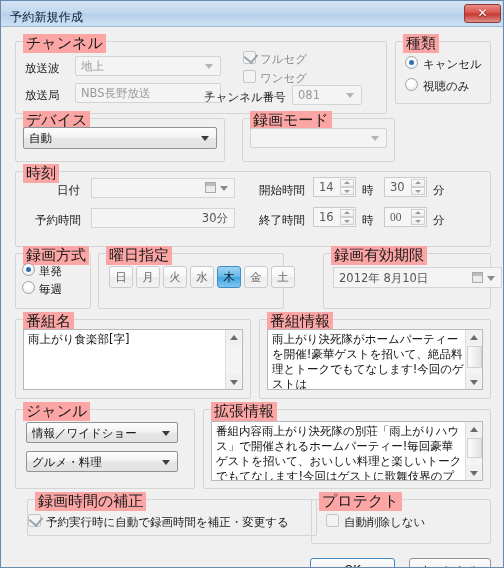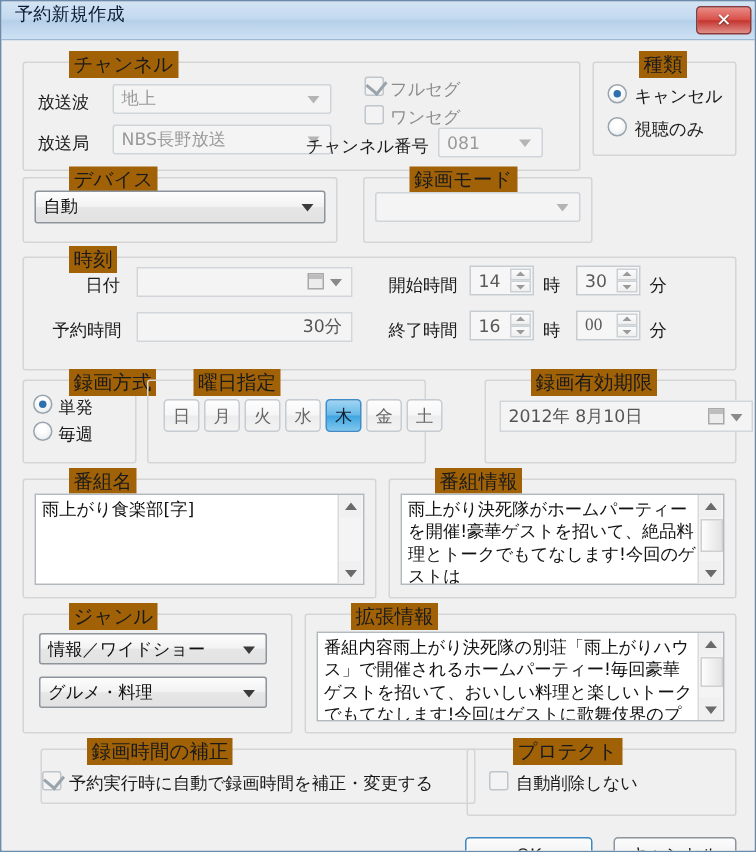--- a/index.html
+++ b/index.html
@@ -27,21 +27,21 @@
     position: absolute;
     left: 0; top: 0;
     width: 504px;
     height: 26px;
     box-sizing: border-box;
     background: linear-gradient(to bottom, #d3e3f4 0%, #c3d9ef 45%, #b6d0ea 52%, #cde1f3 100%);
     border-bottom: 1px solid #9fb9d4;
   }
   .titlebar-text {
     position: absolute;
-    left: 9px; top: 0;
+    left: 9px; top: 8px;
     font-size: 12px;
     color: #0a1c30;
     letter-spacing: 0.2px;
     font-family: Liberation Serif, serif;
   }
   .close-btn {
     position: absolute;
     right: 4px; top: 3px;
     width: 37px;
     height: 19px;
@@ -75,25 +75,24 @@
     position: absolute;
     box-sizing: border-box;
     border: 1px solid #d5d5d5;
     border-radius: 2px;
   }
   .gb > .gb-title {
     position: absolute;
     top: -8px;
     left: 7px;
     padding: 0 3px;
-    background: #a16207;
-    font-size: 13px;
+    background: #fca5a5;
+    font-size: 15px;
     color: #1a1a1a;
     white-space: nowrap;
-    margin-left: 23px;
   }
   .lbl {
     position: absolute;
     font-size: 11.5px;
     color: #1a1a1a;
     white-space: nowrap;
   }
   
   .combo {
     position: absolute;

